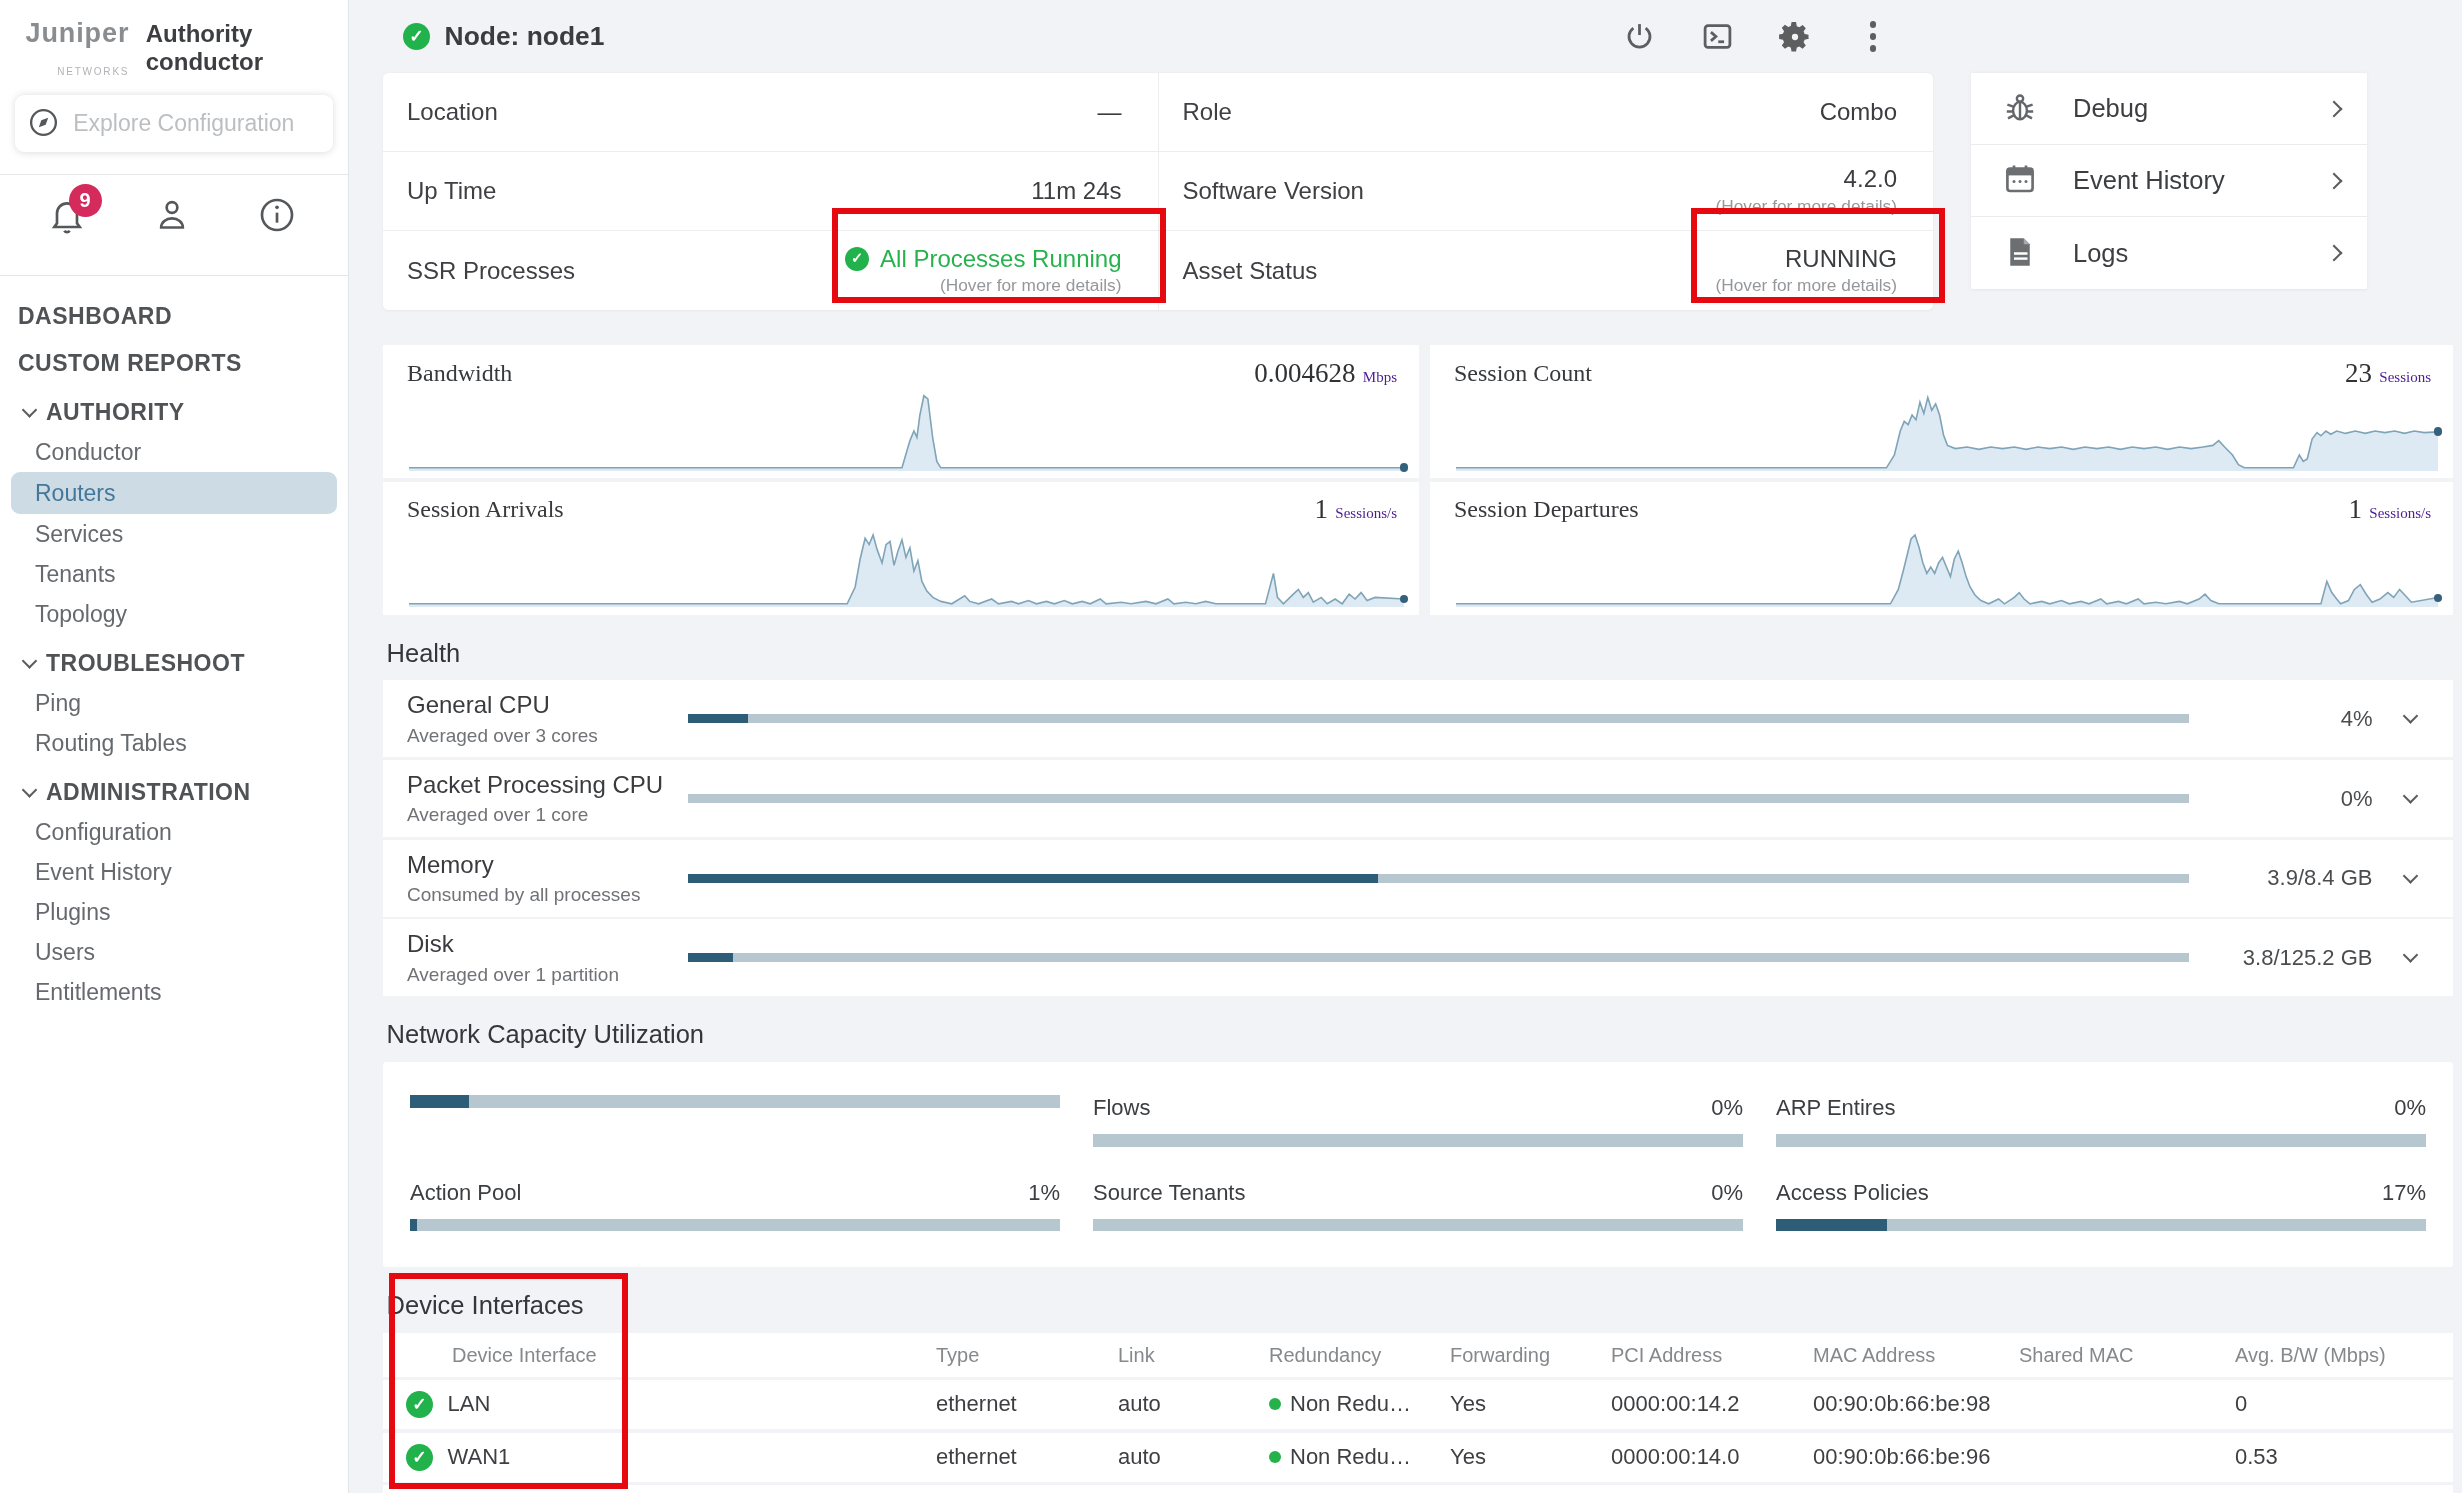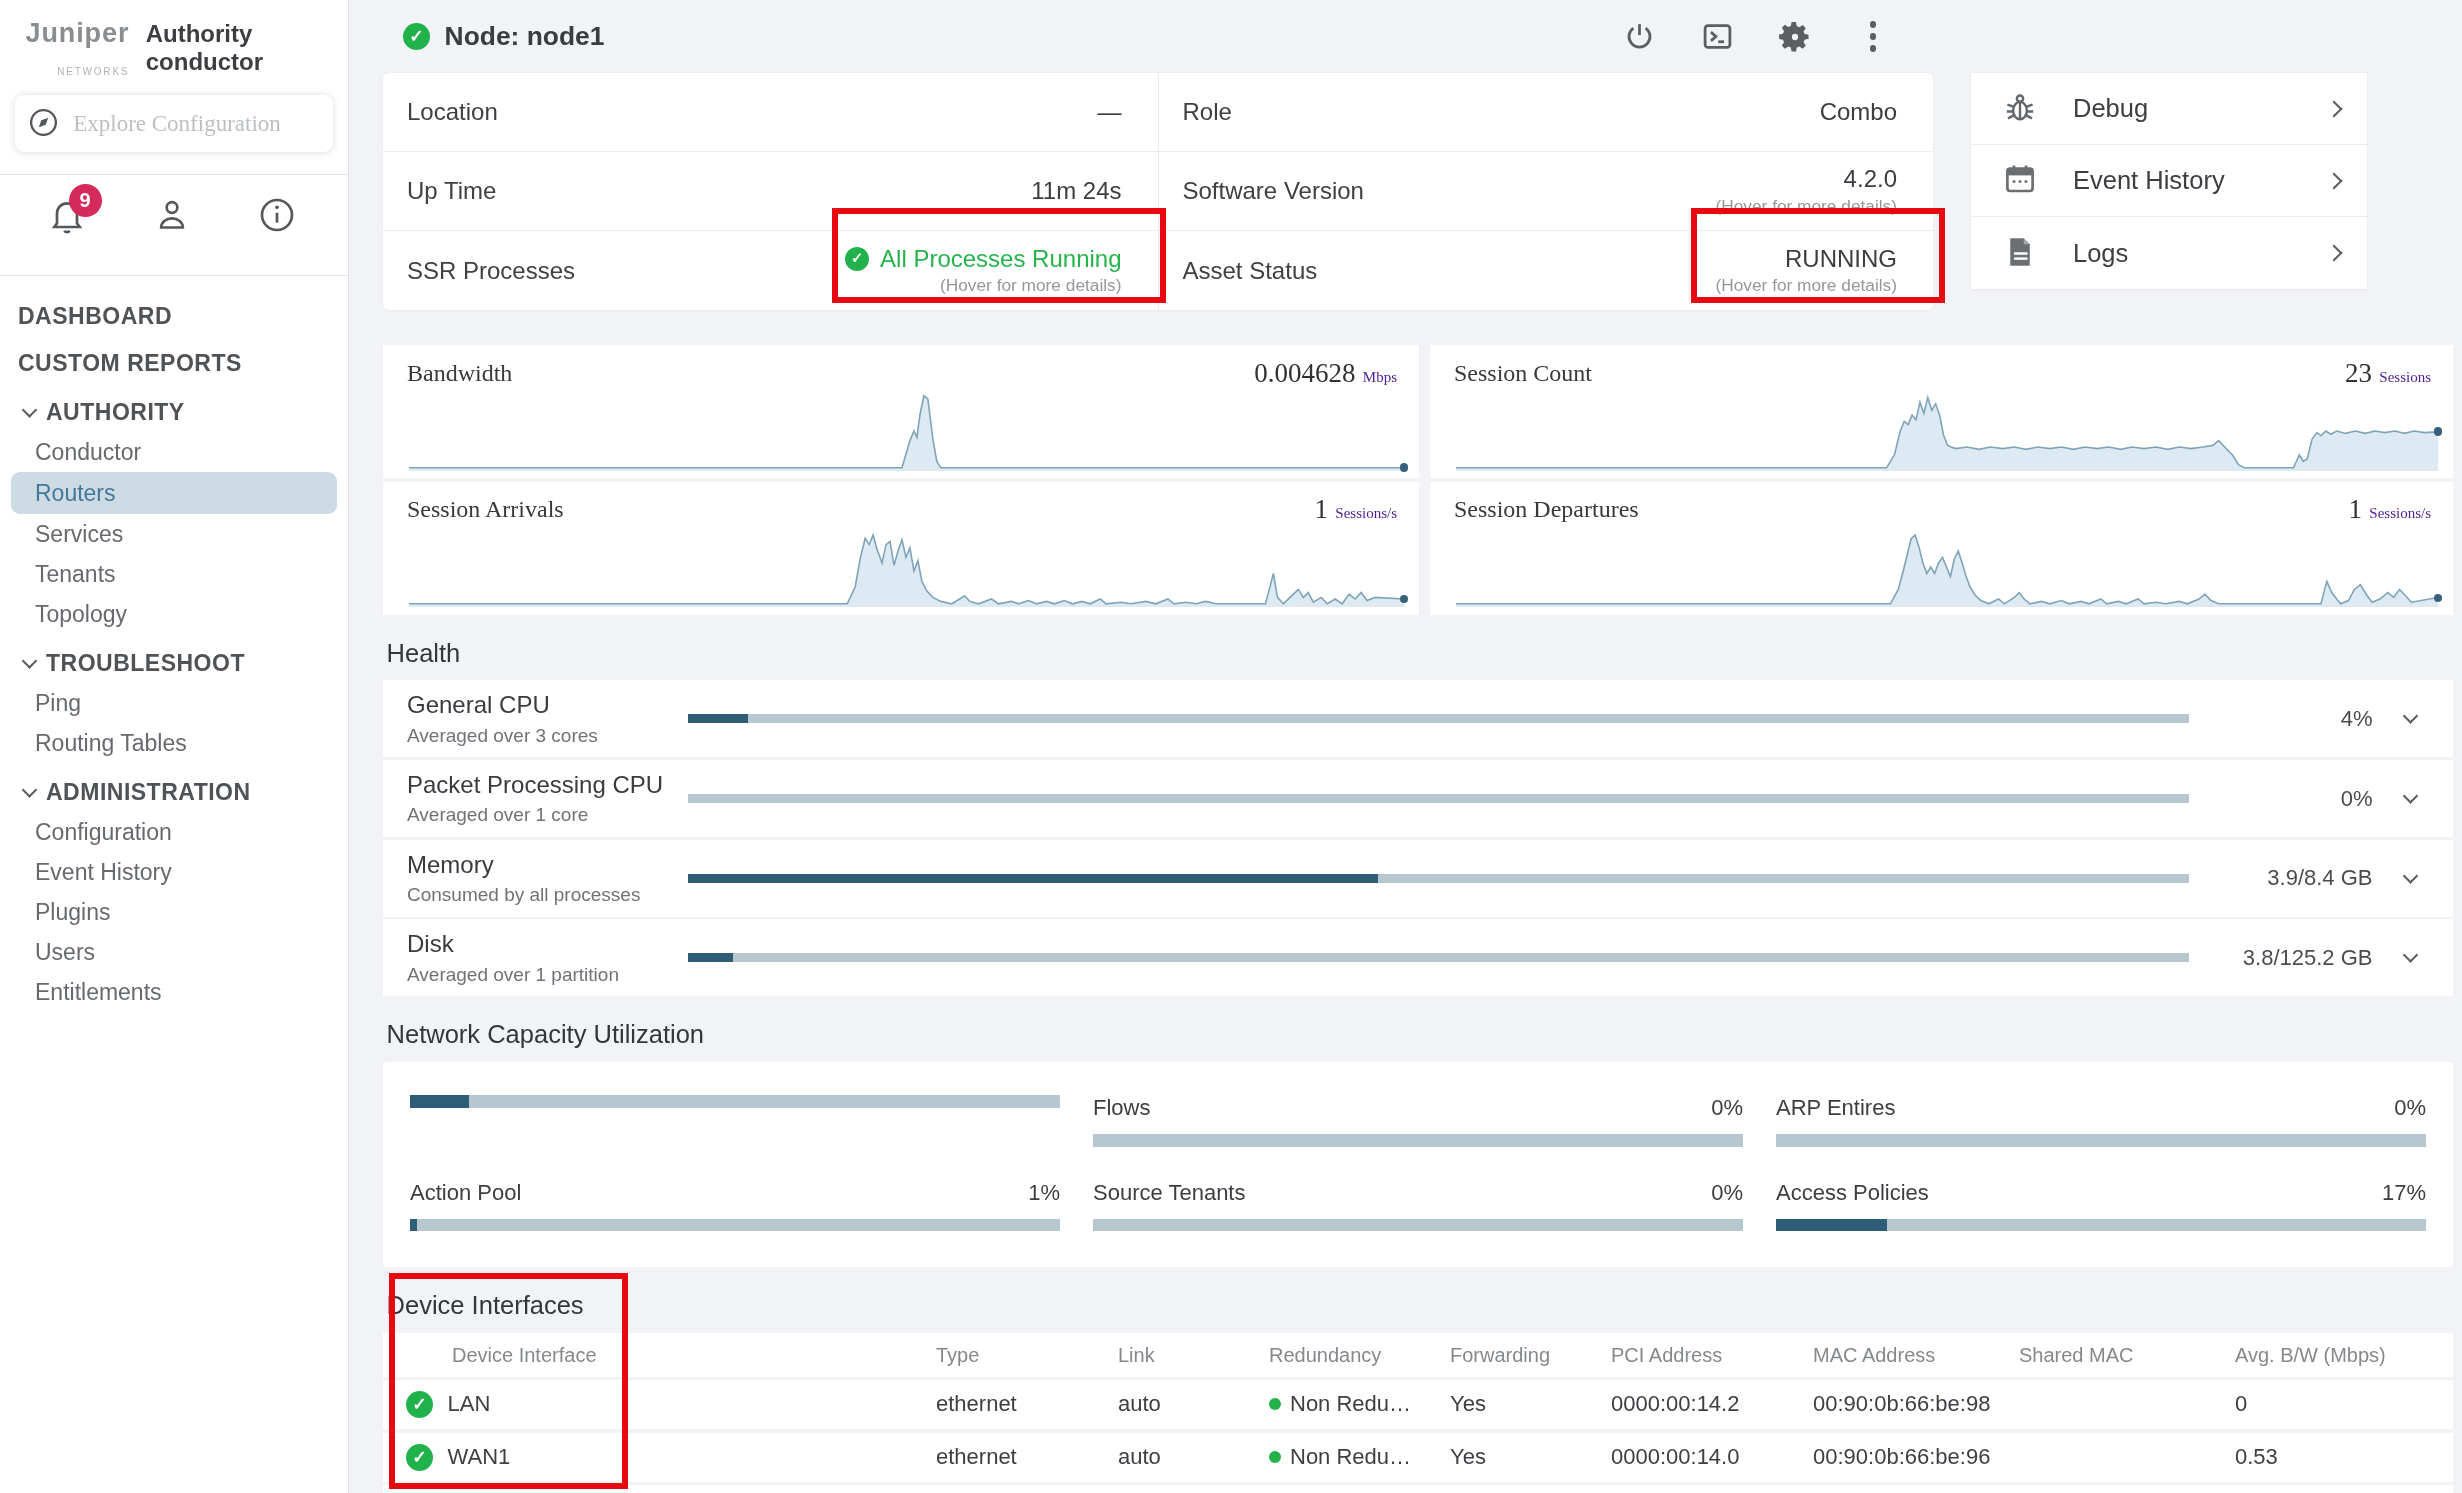--- a/index.html
+++ b/index.html
@@ -11,21 +11,21 @@
   
   .sidebar{ position:absolute; left:0; top:0; width:349px; height:100%;
     background:#ffffff; border-right:0.9px solid #e2e5e8; }
   .logo-row{ display:flex; align-items:flex-start; padding:20px 0 0 25.5px; }
   .logo-word{ font-size:27px; font-weight:700; color:#8a8d90; letter-spacing:0.9px; line-height:1; }
   .logo-sub{ font-size:10px; color:#b0b3b6; letter-spacing:1.8px; margin-top:19px;text-align:right; }
   .brand-title{ margin-left:16.4px; font-size:24px; font-weight:700; color:#3c3e41; line-height:1.15; }
   .search-box{ margin:18px 14.6px 0 14.6px; height:57px; background:#fff; border-radius:9px;
     box-shadow:0 0.9px 7.3px rgba(40,50,60,.16); display:flex; align-items:center; padding:0 12.8px; }
   .search-box input{ border:none; outline:none; flex:1; font-size:23px; margin-left:12.8px;
-    font-family:Liberation Serif, serif; color:#55585b; background:transparent; }
+    font-family:Liberation Sans, sans-serif; color:#55585b; background:transparent; }
   .search-box input::placeholder{ color:#bcbfc2; }
   .sb-divider{ border-top:0.9px solid #e4e7ea; margin-top:22px; }
   .icon-row{ display:flex; justify-content:space-between; align-items:center; padding:20px 51px 18px 47px; }
   .icon-btn{ position:relative; width:40px; height:40px; display:flex; align-items:center; justify-content:center; cursor:pointer; }
   .badge{ position:absolute; top:-11px; right:-14.6px; min-width:33px; height:33px; border-radius:50%;
     background:#d42a5c; color:#fff; font-size:20px; font-weight:700; display:flex; align-items:center; justify-content:center; }
   .nav{ padding:12.8px 0 0 0; }
   .nav-item{ display:flex; align-items:center; height:40px; font-size:23px; cursor:pointer; }
   .nav-top{ padding-left:18px; font-weight:700; color:#505356; letter-spacing:0.5px; margin-top:7.3px; }
   .nav-group{ padding-left:24px; font-weight:700; color:#505356; letter-spacing:0.5px; margin-top:9px; }

